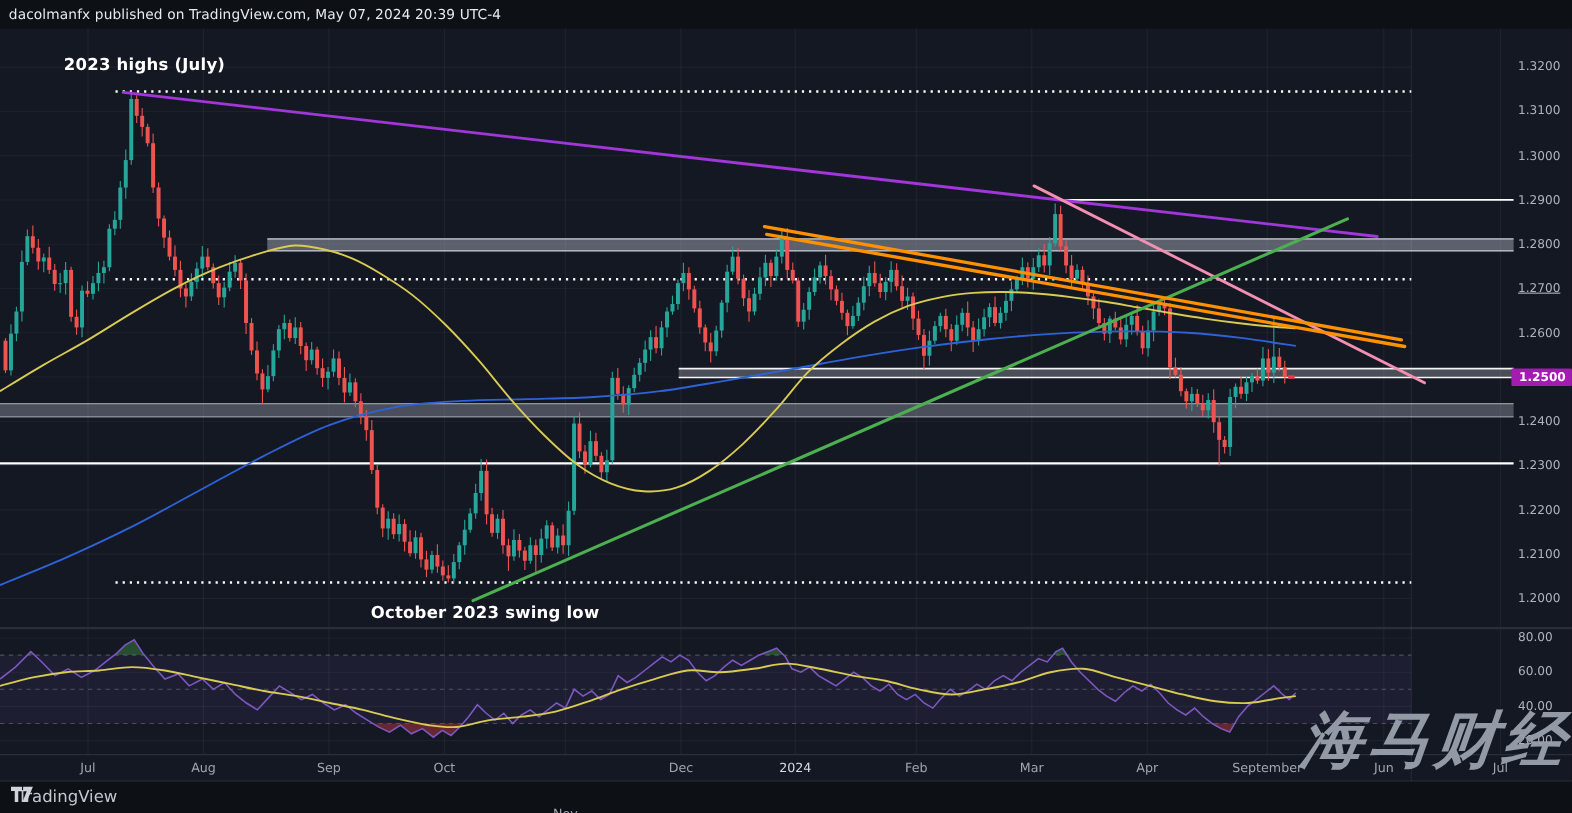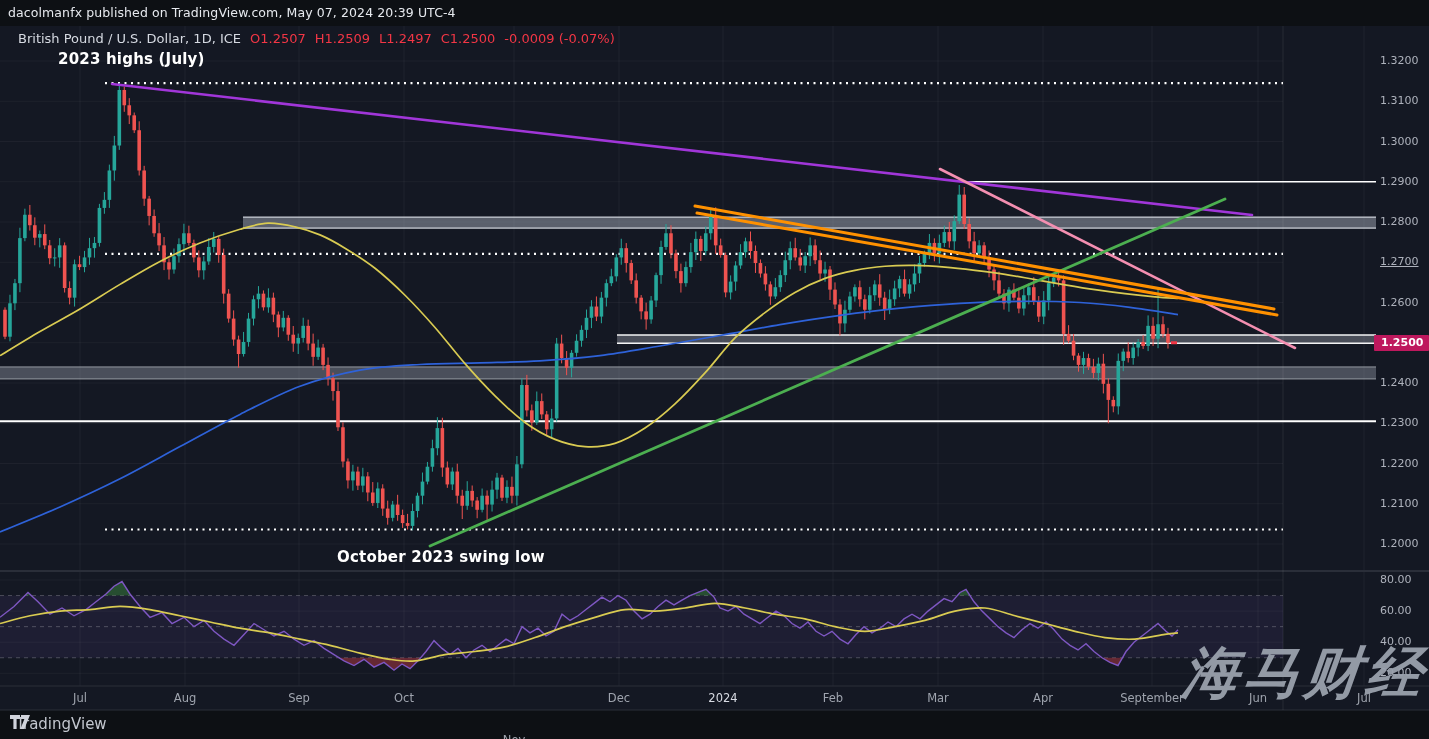--- a/index.html
+++ b/index.html
@@ -10,21 +10,21 @@
   svg { position:absolute; left:0; top:0; }
   .abs { position:absolute; }
   #attribution { left:8px; top:5px; font-size:12.5px; color:#e6e9ee; letter-spacing:.1px; }
   #hdr { left:18px; top:31px; font-size:13px; display:flex; gap:9px; white-space:nowrap; }
   #hdr .sym { color:#d6dae2; }
   #hdr .red { color:#f23645; }
   .anno { color:#ffffff; font-weight:bold; font-size:15px; letter-spacing:.2px; }
   .pricelbl { color:#aeb2bc; font-size:11px; white-space:nowrap; }
   .timelbl { color:#9fa4ae; font-size:11.5px; transform:translateX(-50%); white-space:nowrap; }
   .timelbl.major { color:#d8dbe3; }
-  #last-badge { background:#be185d; color:#fff; font-size:11px; font-weight:bold;
+  #last-badge { background:#a21caf; color:#fff; font-size:11px; font-weight:bold;
      width:55px; height:16px; line-height:16px; padding-left:7px; border-radius:1px; }
   #wm-title { right:2px; top:636px; font-size:56px; font-weight:900; font-style:italic;
      color:rgba(154,161,173,0.95); letter-spacing:5px; transform:skewX(-6deg); z-index:40;
      font-family:sans-serif; white-space:nowrap; }
   #wm-url { right:6px; top:700px; font-size:29px; font-weight:900; font-style:italic;
      color:#1f55ee; letter-spacing:9px; z-index:40; font-family:sans-serif; white-space:nowrap; }
   #footer { left:10px; top:715px; display:flex; align-items:center; gap:6px; z-index:30; }
   #footer .brand { color:#c3c7cf; font-size:15px; font-weight:500; }
 </style>
 </head>
@@ -571,28 +571,20 @@
       <polyline points="0,617.32 14,606.435 28,592.44 38,601.77 50,614.21 62,607.99 74,615.765 86,609.545 96,601.77 106,593.995 114,586.22 122,581.555 130,593.995 140,606.435 150,617.32 162,612.655 172,623.54 184,617.32 194,626.65 204,620.43 214,631.315 224,639.09 234,645.31 244,634.425 254,623.54 264,629.76 274,635.98 284,631.315 294,639.09 304,645.31 314,640.645 324,648.42 334,654.64 344,660.86 354,665.525 364,659.305 374,667.08 384,662.415 394,670.19 402,663.97 410,668.635 418,660.86 426,651.53 434,640.645 442,648.42 450,654.64 458,648.42 466,657.75 474,649.975 482,645.31 490,651.53 498,645.31 506,639.09 514,643.755 522,626.65 530,632.87 538,628.205 546,635.98 554,631.315 562,614.21 570,620.43 578,615.765 586,609.545 594,603.325 602,597.105 610,601.77 618,595.55 626,600.215 634,611.1 642,618.875 650,614.21 658,606.435 666,600.215 674,604.88 682,600.215 690,595.55 698,592.44 706,589.33 714,597.105 720,607.99 728,611.1 736,606.435 744,614.21 752,618.875 760,623.54 768,617.32 776,611.1 784,615.765 792,623.54 800,628.205 808,621.985 816,631.315 824,635.98 832,631.315 840,639.09 848,643.755 856,634.425 864,626.65 872,632.87 880,628.205 888,621.985 896,626.65 904,618.875 912,614.21 920,618.875 928,611.1 936,604.88 944,598.66 952,601.77 960,592.44 966,589.33 974,601.77 982,611.1 990,618.875 998,626.65 1006,632.87 1014,637.535 1022,629.76 1030,623.54 1038,628.205 1046,621.985 1054,629.76 1062,639.09 1070,645.31 1078,649.975 1086,643.755 1094,651.53 1102,657.75 1110,662.415 1118,665.525 1126,651.53 1134,642.2 1142,635.98 1150,629.76 1158,623.54 1166,631.315 1172,635.98 1178,629.76" stroke="#7e57c2" stroke-width="1.4" fill="none"></polyline>
       <path d="M0 623.54C5 622.2441666666666,20 617.8383333333334,30 615.765C40 613.6916666666666,50 612.1366666666667,60 611.1C70 610.0633333333334,80 610.3225,90 609.545C100 608.7674999999999,110 606.435,120 606.435C130 606.435,140 607.99,150 609.545C160 611.0999999999999,170 613.6916666666666,180 615.765C190 617.8383333333334,200 619.9116666666666,210 621.985C220 624.0583333333334,230 626.3908333333334,240 628.205C250 630.0191666666667,260 631.0558333333333,270 632.87C280 634.6841666666667,290 637.0166666666667,300 639.09C310 641.1633333333334,320 642.9775,330 645.31C340 647.6424999999999,350 650.7525,360 653.085C370 655.4175,380.8333333333333 658.0091666666666,390 659.305C399.1666666666667 660.6008333333333,405.8333333333333 661.6375,415 660.86C424.1666666666667 660.0825,435 656.1949999999999,445 654.64C455 653.085,465 652.8258333333333,475 651.53C485 650.2341666666666,495 649.1975,505 646.865C515 644.5325,525 640.9041666666667,535 637.535C545 634.1658333333332,555 630.0191666666666,565 626.65C575 623.2808333333334,585 620.1708333333333,595 617.32C605 614.4691666666668,615 610.5816666666666,625 609.545C635 608.5083333333333,645 611.3591666666666,655 611.1C665 610.8408333333334,675 609.2858333333334,685 607.99C695 606.6941666666667,705 603.325,715 603.325C725 603.325,735 606.1758333333333,745 607.99C755 609.8041666666667,765 612.3958333333334,775 614.21C785 616.0241666666667,795 616.8016666666667,805 618.875C815 620.9483333333333,825 624.5766666666666,835 626.65C845 628.7233333333334,855 631.315,865 631.315C875 631.315,885 628.4641666666666,895 626.65C905 624.8358333333333,915 623.0216666666666,925 620.43C935 617.8383333333333,945 613.1733333333334,955 611.1C965 609.0266666666666,975 607.2125,985 607.99C995 608.7675,1005 613.1733333333333,1015 615.765C1025 618.3566666666667,1035 620.9483333333333,1045 623.54C1055 626.1316666666667,1065 628.9825000000001,1075 631.315C1085 633.6475,1095 636.2391666666666,1105 637.535C1115 638.8308333333333,1125 639.6083333333333,1135 639.09C1145 638.5716666666667,1157.8333333333333 635.4616666666666,1165 634.425C1172.1666666666667 633.3883333333333,1175.8333333333333 633.1291666666666,1178 632.87" stroke="#d9cb52" stroke-width="1.7" fill="none"></path>
       <line x1="0" y1="571" x2="1429" y2="571" stroke="#2a2e39" stroke-width="2"></line>
       <line x1="0" y1="686" x2="1429" y2="686" stroke="#2a2e39" stroke-width="1"></line>
       <line x1="0" y1="710" x2="1429" y2="710" stroke="#2a2e39" stroke-width="1"></line>
       <line x1="1283" y1="26" x2="1283" y2="710" stroke="rgba(255,255,255,0.08)" stroke-width="1"></line>
     </svg>
 
   <div class="abs" id="attribution">dacolmanfx published on TradingView.com, May 07, 2024 20:39 UTC-4</div>
 
-  <div class="abs" id="hdr">
-    <span class="sym">British Pound / U.S. Dollar, 1D, ICE</span>
-    <span class="red">O1.2507</span>
-    <span class="red">H1.2509</span>
-    <span class="red">L1.2497</span>
-    <span class="red">C1.2500</span>
-    <span class="red">-0.0009 (-0.07%)</span>
-  </div>
 
   <div class="abs anno" style="left:58px; top:50px;">2023 highs (July)</div>
   <div class="abs anno" style="left:337px; top:548px;">October 2023 swing low</div>
 
   <div class="abs" id="fib-labels"></div>
   <div class="abs" id="price-axis">
       <div class="abs pricelbl" style="left: 1380px; top: 54px;">1.3200</div>
       <div class="abs pricelbl" style="left: 1380px; top: 94.25px;">1.3100</div>
       <div class="abs pricelbl" style="left: 1380px; top: 134.5px;">1.3000</div>
       <div class="abs pricelbl" style="left: 1380px; top: 174.75px;">1.2900</div>

